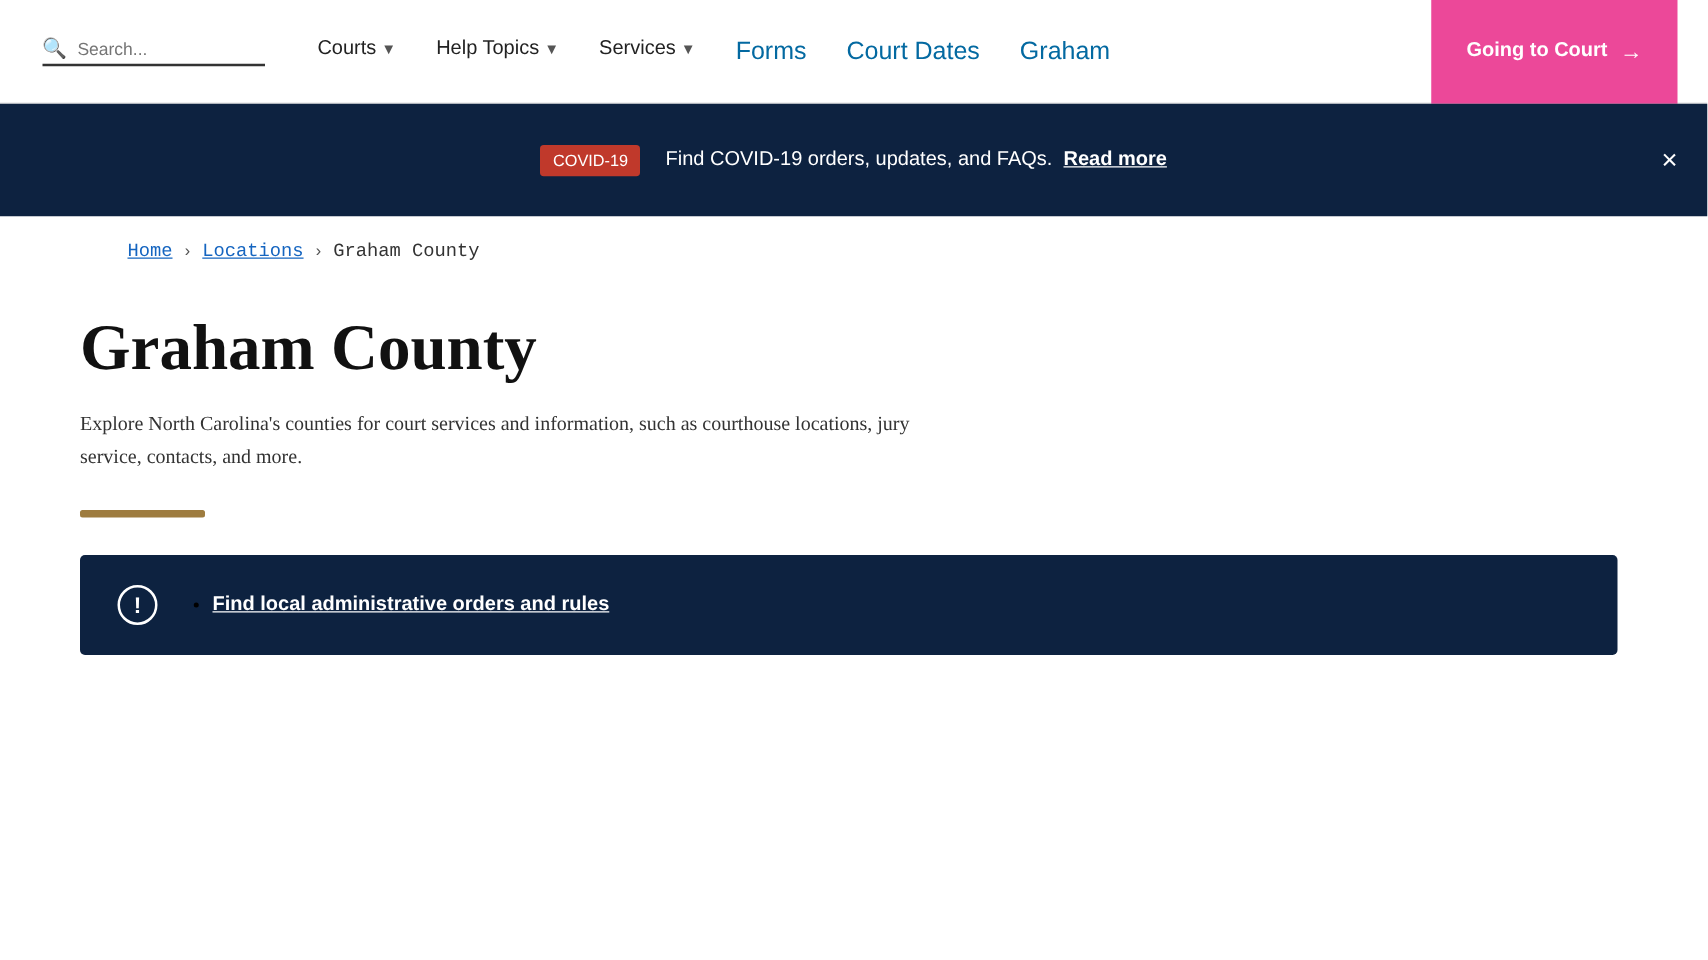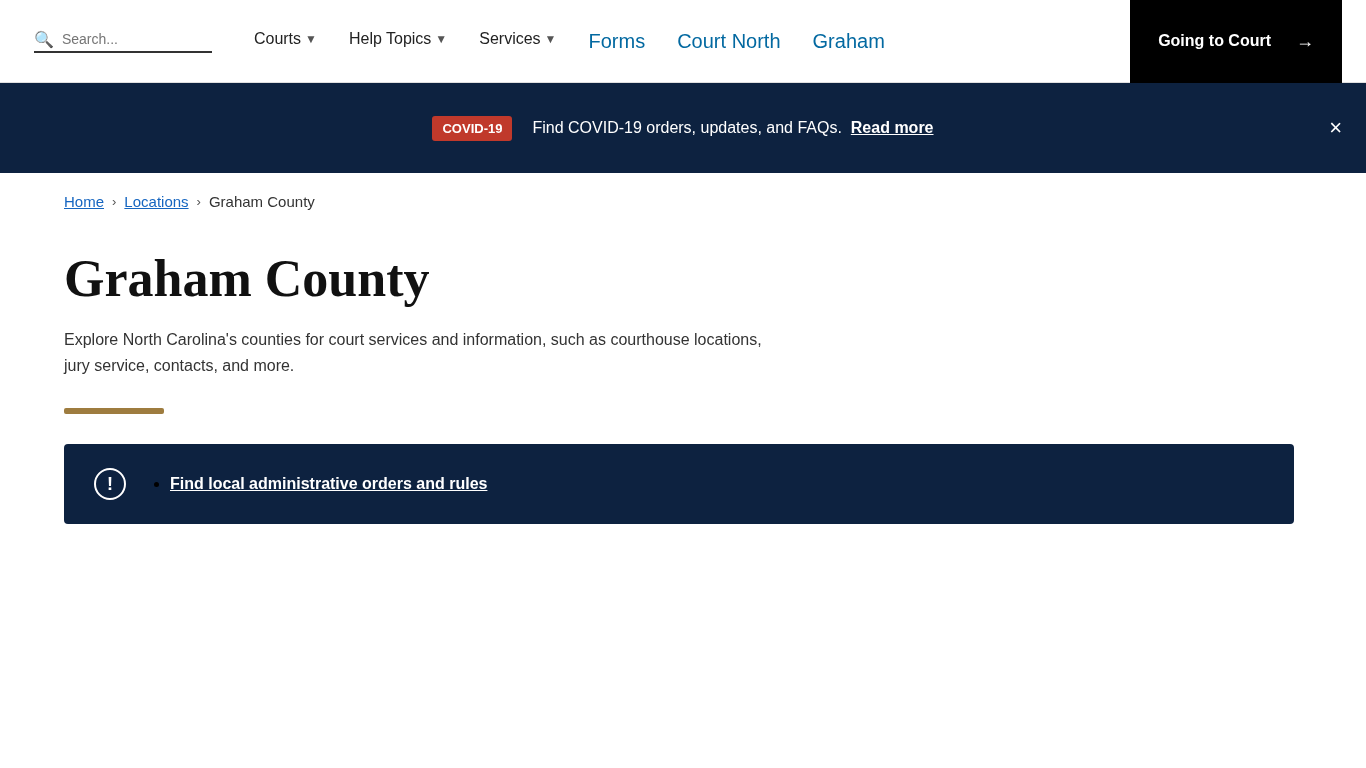--- a/index.html
+++ b/index.html
@@ -82,30 +82,30 @@
       font-family: Arial, sans-serif;
       font-size: 20px;
       color: #0369a1;
       padding: 8px 12px;
       cursor: pointer;
       white-space: nowrap;
     }
     .going-to-court-btn {
       display: flex;
       align-items: center;
-      background: #000000;
+      background: #ec4899;
       color: #fff;
       font-family: Arial, sans-serif;
       font-size: 16px;
       font-weight: 600;
       padding: 0 28px;
       height: 83px;
       white-space: nowrap;
       cursor: pointer;
-      gap: 25px;
+      gap: 10px;
       margin-left: auto;
       flex-shrink: 0;
     }
     .going-to-court-btn .arrow {
       font-size: 18px;
     }
 
     
     .covid-banner {
       background: #0d2240;
@@ -115,21 +115,21 @@
       justify-content: center;
       padding: 20px 40px;
       position: relative;
       min-height: 90px;
     }
     .covid-badge {
       background: #c0392b;
       color: #fff;
       font-family: Arial, sans-serif;
       font-size: 13px;
-      font-weight: 700;
+      font-weight: 400;
       padding: 5px 10px;
       border-radius: 3px;
       margin-right: 20px;
       flex-shrink: 0;
     }
     .covid-text {
       font-family: Arial, sans-serif;
       font-size: 16px;
       color: #fff;
     }
@@ -151,22 +151,23 @@
       border: none;
       line-height: 1;
     }
 
     
     .breadcrumb {
       display: flex;
       align-items: center;
       padding: 20px 64px;
       gap: 8px;
-      font-family: Liberation Sans, sans-serif;
+      font-family: Liberation Mono, monospace;
       font-size: 15px;
+      margin-left: 38px;
     }
     .breadcrumb-link {
       color: #1565c0;
       text-decoration: underline;
       cursor: pointer;
     }
     .breadcrumb-separator {
       color: #555;
       font-size: 13px;
     }
@@ -180,21 +181,21 @@
     }
     .page-title {
       font-family: 'Georgia', serif;
       font-size: 52px;
       font-weight: 700;
       color: #111;
       margin-bottom: 20px;
       line-height: 1.1;
     }
     .page-description {
-      font-family: Liberation Sans, sans-serif;
+      font-family: Liberation Serif, serif;
       font-size: 16px;
       color: #333;
       line-height: 1.6;
       max-width: 700px;
       margin-bottom: 30px;
     }
     .gold-divider {
       width: 100px;
       height: 6px;
       background: #9e7c3f;
@@ -259,21 +260,21 @@
     </a>
     <a class="nav-item">
       <span>Help Topics</span>
       <span class="nav-chevron">▼</span>
     </a>
     <a class="nav-item">
       <span>Services</span>
       <span class="nav-chevron">▼</span>
     </a>
     <a class="nav-plain">Forms</a>
-    <a class="nav-plain">Court North</a>
+    <a class="nav-plain">Court Dates</a>
     <a class="nav-plain">Graham</a>
   </nav>
 
   <div class="going-to-court-btn">
     <span>Going to Court</span>
     <span class="arrow">→</span>
   </div>
 </header>
 
 <div class="covid-banner">

